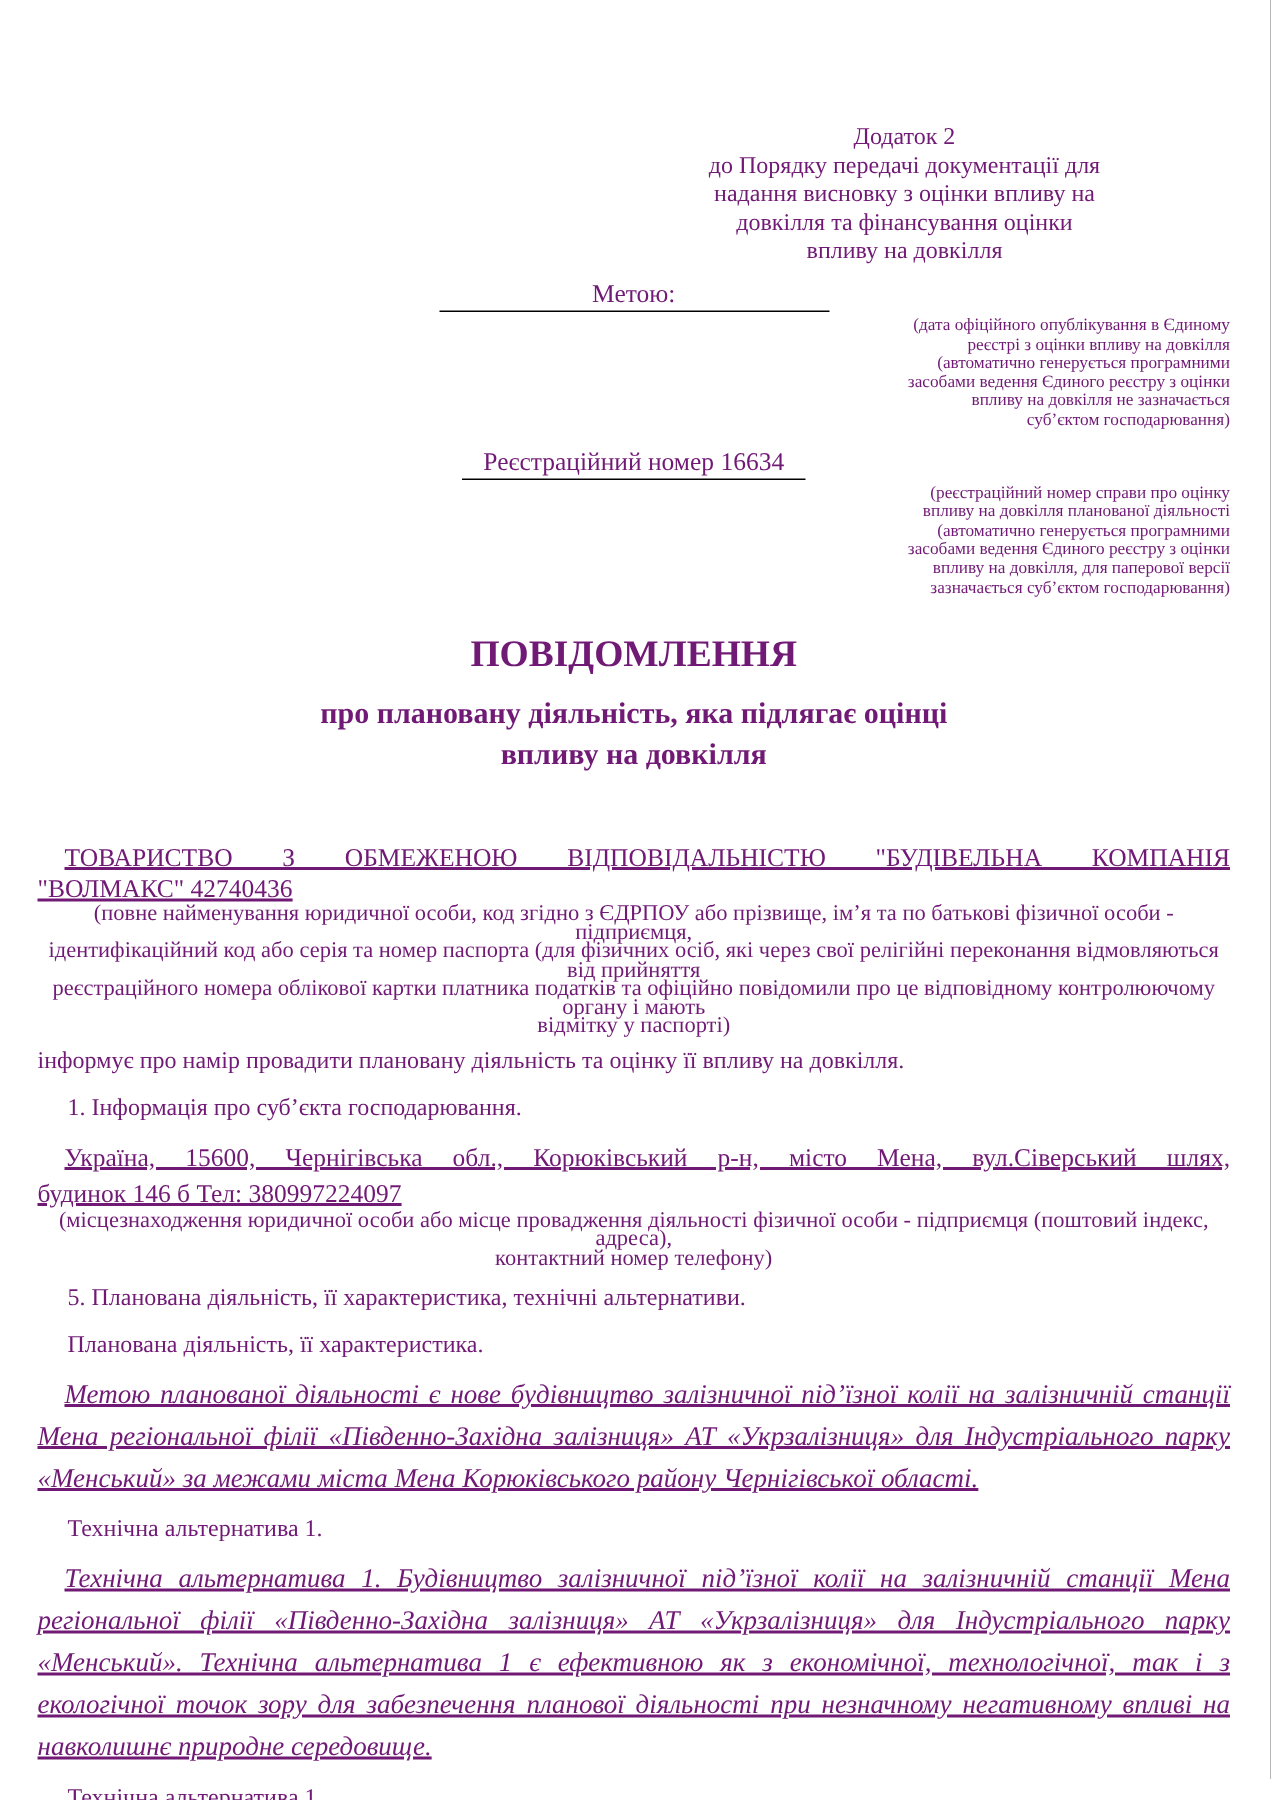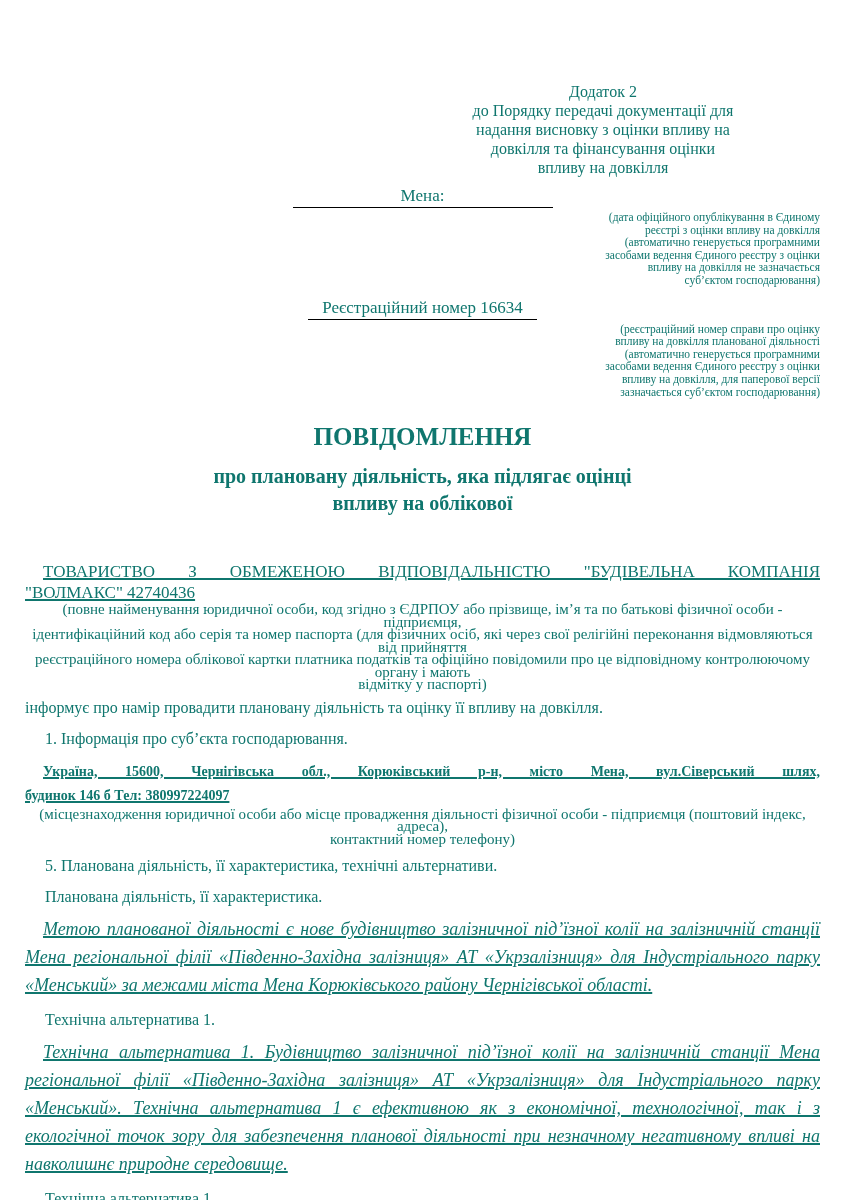--- a/index.html
+++ b/index.html
@@ -2,21 +2,21 @@
 <html><head>
 <meta charset="utf-8">
 <style>
   html, body { margin: 0; padding: 0; background: #808080; }
   * { box-sizing: border-box; }
   .page {
     width: 847px;
     height: 1200px;
     margin: 0 auto;
     background: #ffffff;
-    color: #0f766e;
+    color: #701a75;
     font-family: "Liberation Serif", "DejaVu Serif", serif;
     padding: 82px 27px 0 25px;
     overflow: hidden;
   }
   
   .annex-block {
     width: 330px;
     margin-left: auto;
     margin-right: 52px;
     text-align: center;
@@ -73,21 +73,21 @@
     font-size: 15px;
     line-height: 12.5px;
     text-align: center;
     white-space: pre-line;
   }
   
   .par { font-size: 16px; line-height: 20px; }
   .indent { text-indent: 20px; }
   .mt-intro { margin-top: 7px; }
   .mt-std   { margin-top: 11px; }
-  .address { margin-top: 11px; font-size: 14px; line-height: 24px; font-weight: bold; }
+  .address { margin-top: 11px; font-size: 17px; line-height: 24px; }
   .address .l1 {
     text-align: justify;
     text-align-last: justify;
     text-indent: 18px;
     text-decoration: underline;
     text-decoration-thickness: 1.5px;
   }
   .address .l2 {
     text-decoration: underline;
     text-decoration-thickness: 1.5px;
@@ -107,39 +107,39 @@
 <body>
 
 <div class="page">
 
   <div class="annex-block">Додаток 2
 до Порядку передачі документації для
 надання висновку з оцінки впливу на
 довкілля та фінансування оцінки
 впливу на довкілля</div>
 
-  <div class="rule-line date-rule">Мена:</div>
+  <div class="rule-line date-rule">Метою:</div>
   <div class="hdr-note">(дата офіційного опублікування в Єдиному
 реєстрі з оцінки впливу на довкілля
 (автоматично генерується програмними
 засобами ведення Єдиного реєстру з оцінки
 впливу на довкілля не зазначається
 суб’єктом господарювання)</div>
 
   <div class="rule-line reg-rule">Реєстраційний номер 16634</div>
   <div class="hdr-note">(реєстраційний номер справи про оцінку
 впливу на довкілля планованої діяльності
 (автоматично генерується програмними
 засобами ведення Єдиного реєстру з оцінки
 впливу на довкілля, для паперової версії
 зазначається суб’єктом господарювання)</div>
 
   <div class="doc-title">ПОВІДОМЛЕННЯ</div>
   <div class="doc-subtitle">про плановану діяльність, яка підлягає оцінці
-впливу на облікової</div>
+впливу на довкілля</div>
 
   <div class="company">
     <div class="l1">ТОВАРИСТВО З ОБМЕЖЕНОЮ ВІДПОВІДАЛЬНІСТЮ "БУДІВЕЛЬНА КОМПАНІЯ</div>
     <div class="l2">"ВОЛМАКС" 42740436</div>
   </div>
   <div class="inline-note">(повне найменування юридичної особи, код згідно з ЄДРПОУ або прізвище, ім’я та по батькові фізичної особи - підприємця,
 ідентифікаційний код або серія та номер паспорта (для фізичних осіб, які через свої релігійні переконання відмовляються від прийняття
 реєстраційного номера облікової картки платника податків та офіційно повідомили про це відповідному контролюючому органу і мають
 відмітку у паспорті)</div>
 

